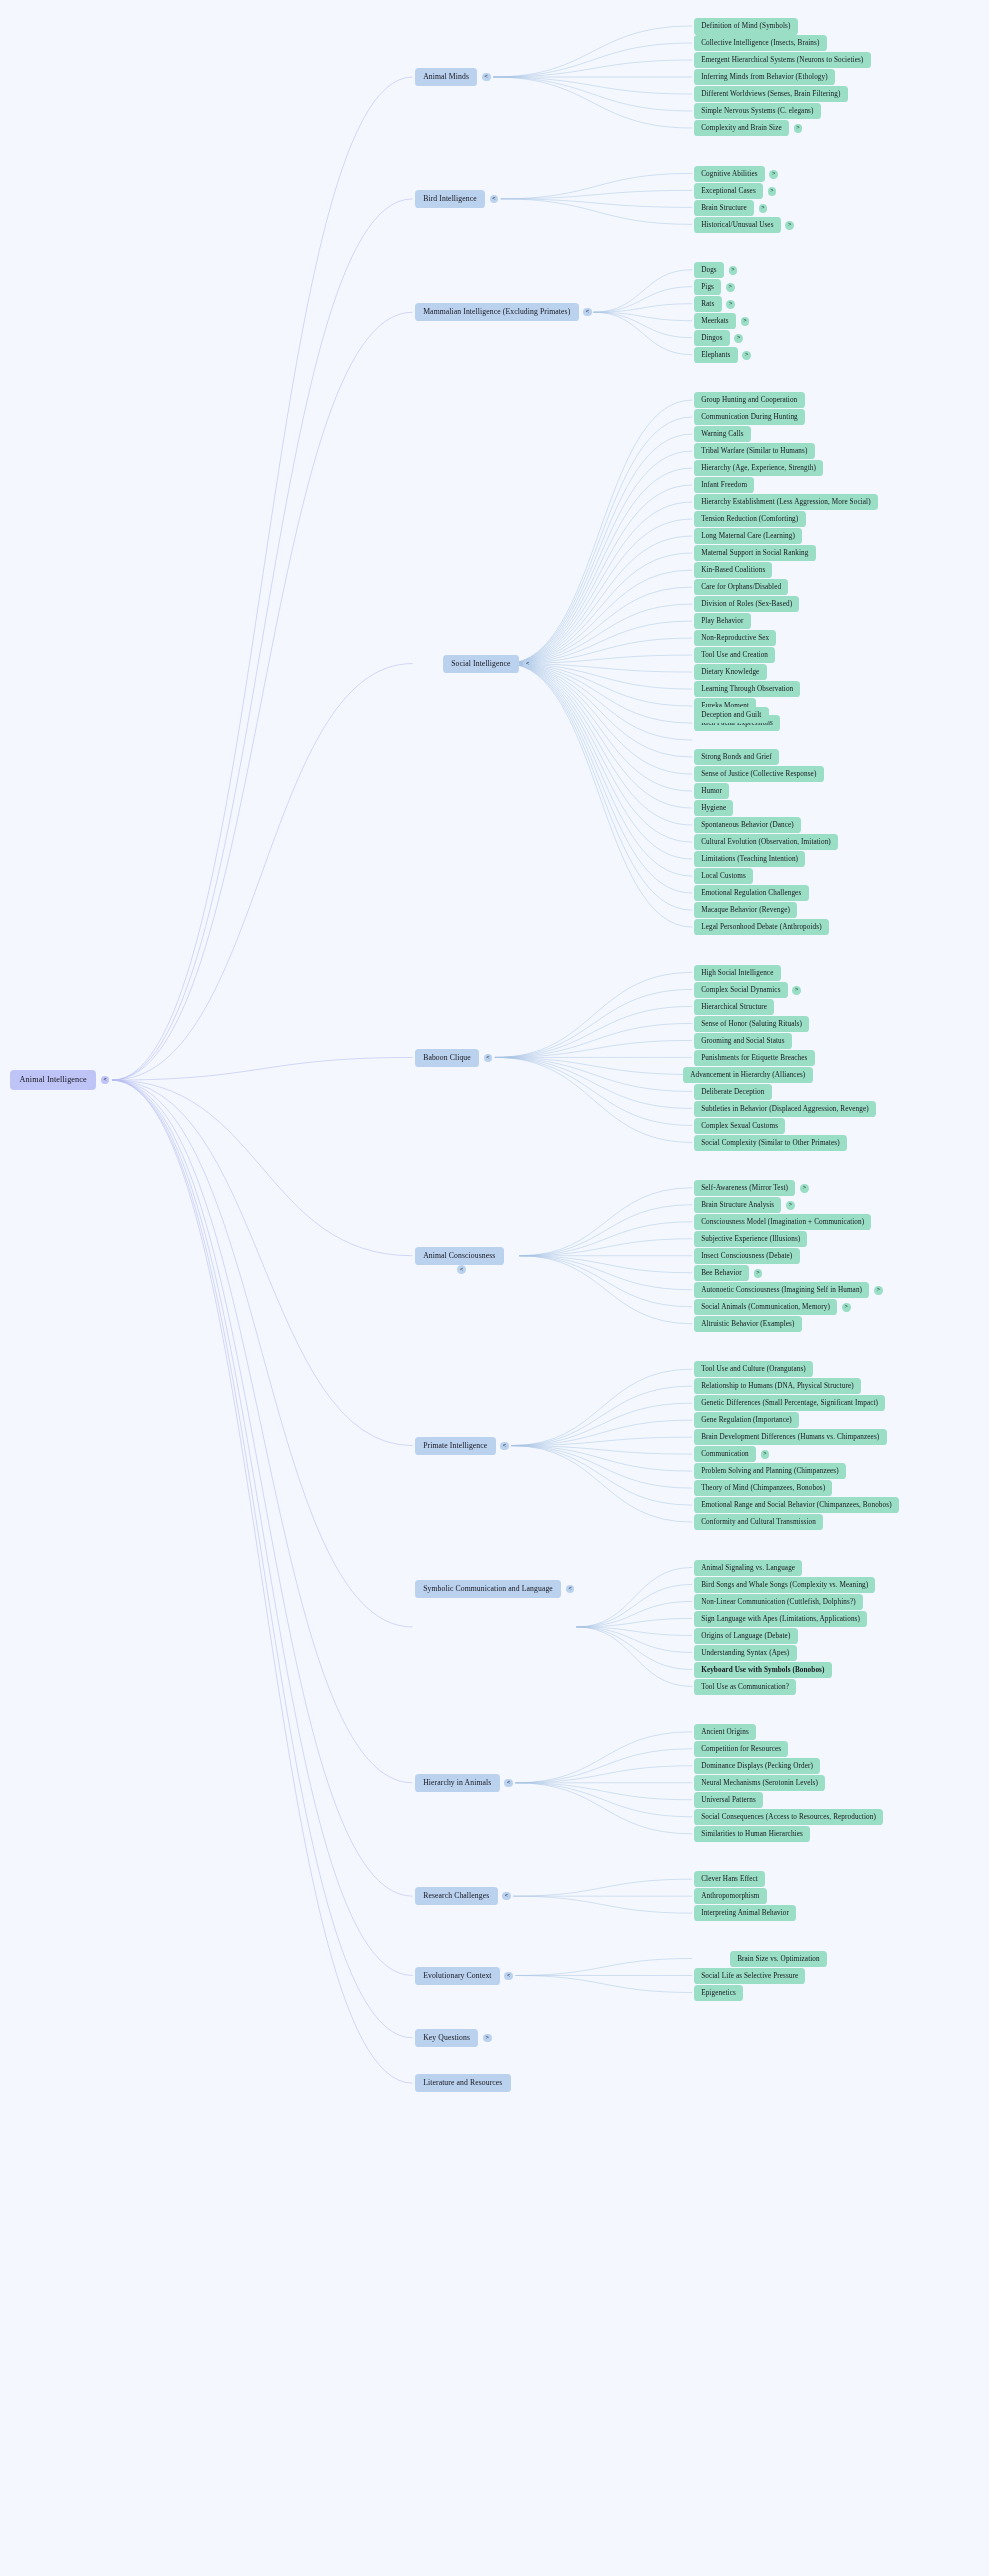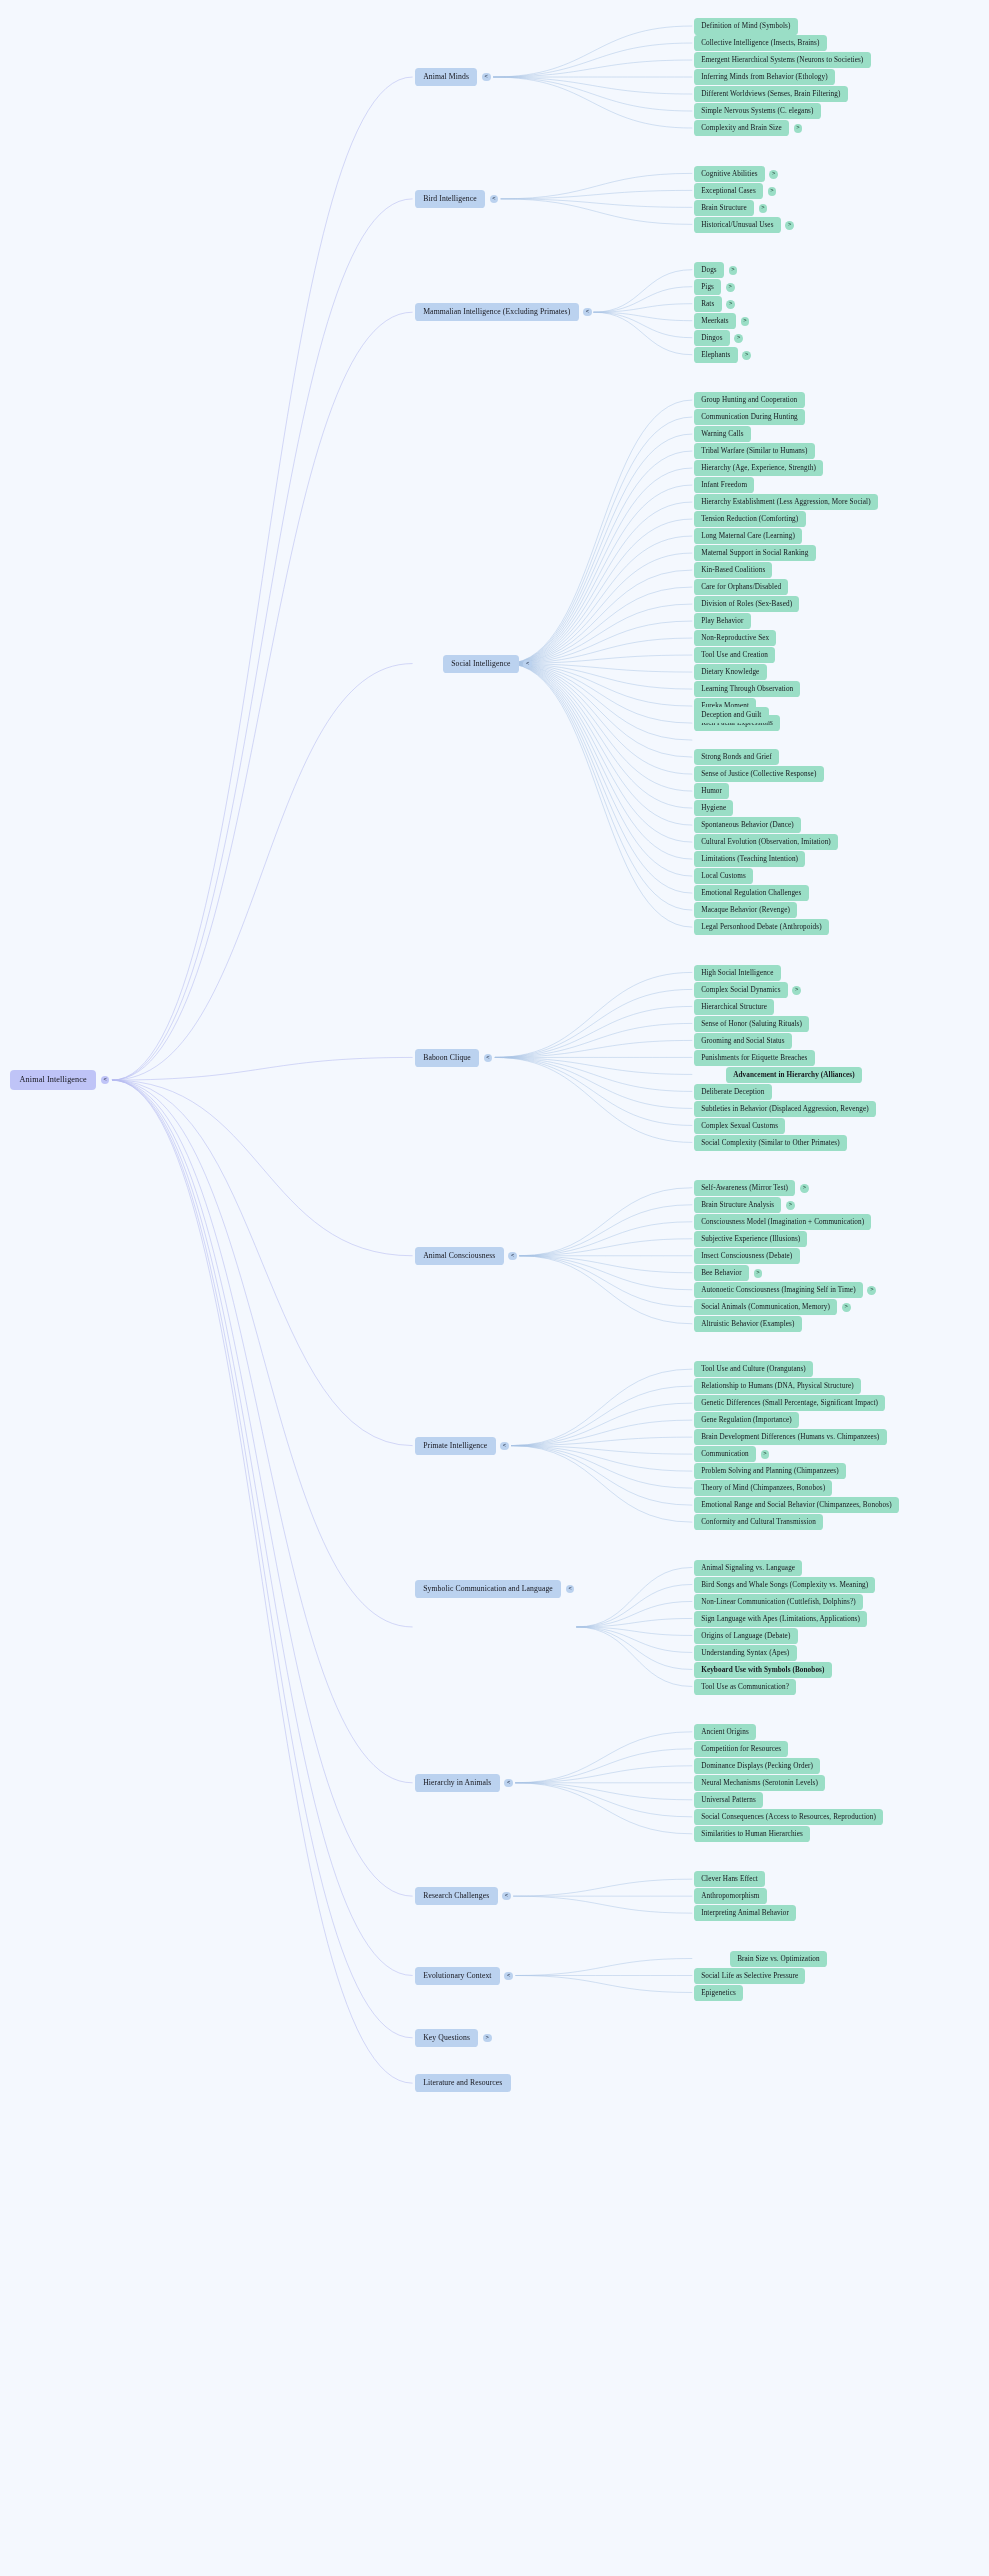--- a/index.html
+++ b/index.html
@@ -368,21 +368,21 @@
       </div>
       <div class="node leaf" style="left: 694px; top: 1016px;">
         <div class="box">Sense of Honor (Saluting Rituals)</div>
       </div>
       <div class="node leaf" style="left: 694px; top: 1033px;">
         <div class="box">Grooming and Social Status</div>
       </div>
       <div class="node leaf" style="left: 694px; top: 1050px;">
         <div class="box">Punishments for Etiquette Breaches</div>
       </div>
-      <div class="node leaf" style="left: 726px; top: 1067px; font-weight: bold;">
+      <div class="node leaf" style="left: 683px; top: 1067px;">
         <div class="box">Advancement in Hierarchy (Alliances)</div>
       </div>
       <div class="node leaf" style="left: 694px; top: 1084px;">
         <div class="box">Deliberate Deception</div>
       </div>
       <div class="node leaf" style="left: 694px; top: 1101px;">
         <div class="box">Subtleties in Behavior (Displaced Aggression, Revenge)</div>
       </div>
       <div class="node leaf" style="left: 694px; top: 1118px;">
         <div class="box">Complex Sexual Customs</div>
@@ -405,21 +405,21 @@
         <div class="box">Subjective Experience (Illusions)</div>
       </div>
       <div class="node leaf" style="left: 694px; top: 1248px;">
         <div class="box">Insect Consciousness (Debate)</div>
       </div>
       <div class="node leaf" style="left: 694px; top: 1265px;">
         <div class="box">Bee Behavior</div>
         <span class="toggle">&gt;</span>
       </div>
       <div class="node leaf" style="left: 694px; top: 1282px;">
-        <div class="box">Autonoetic Consciousness (Imagining Self in Time)</div>
+        <div class="box">Autonoetic Consciousness (Imagining Self in Human)</div>
         <span class="toggle">&gt;</span>
       </div>
       <div class="node leaf" style="left: 694px; top: 1299px;">
         <div class="box">Social Animals (Communication, Memory)</div>
         <span class="toggle">&gt;</span>
       </div>
       <div class="node leaf" style="left: 694px; top: 1316px;">
         <div class="box">Altruistic Behavior (Examples)</div>
       </div>
       <div class="node leaf" style="left: 694px; top: 1361px;">
@@ -529,21 +529,21 @@
         <span class="toggle">&lt;</span>
       </div>
       <div class="node branch" style="left: 415px; top: 655px; padding-left: 28px;">
         <div class="box">Social Intelligence</div>
         <span class="toggle">&lt;</span>
       </div>
       <div class="node branch" style="left: 415px; top: 1049px;">
         <div class="box">Baboon Clique</div>
         <span class="toggle">&lt;</span>
       </div>
-      <div class="node branch" style="left: 415px; top: 1247px;">
+      <div class="node branch" style="left: 415px; top: 1247px; flex-direction: column;">
         <div class="box">Animal Consciousness</div>
         <span class="toggle">&lt;</span>
       </div>
       <div class="node branch" style="left: 415px; top: 1437px;">
         <div class="box">Primate Intelligence</div>
         <span class="toggle">&lt;</span>
       </div>
       <div class="node branch" style="left: 415px; top: 1580px;">
         <div class="box">Symbolic Communication and Language</div>
         <span class="toggle">&lt;</span>

